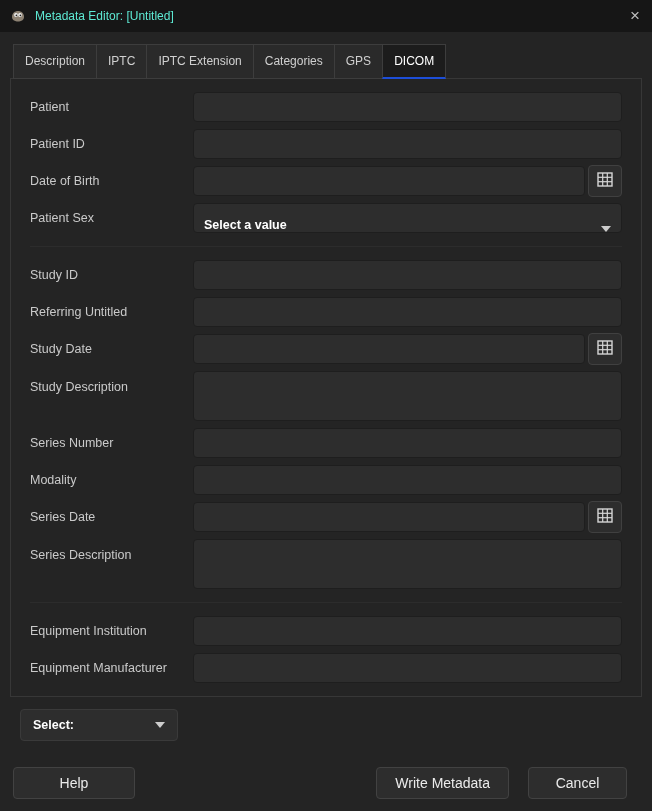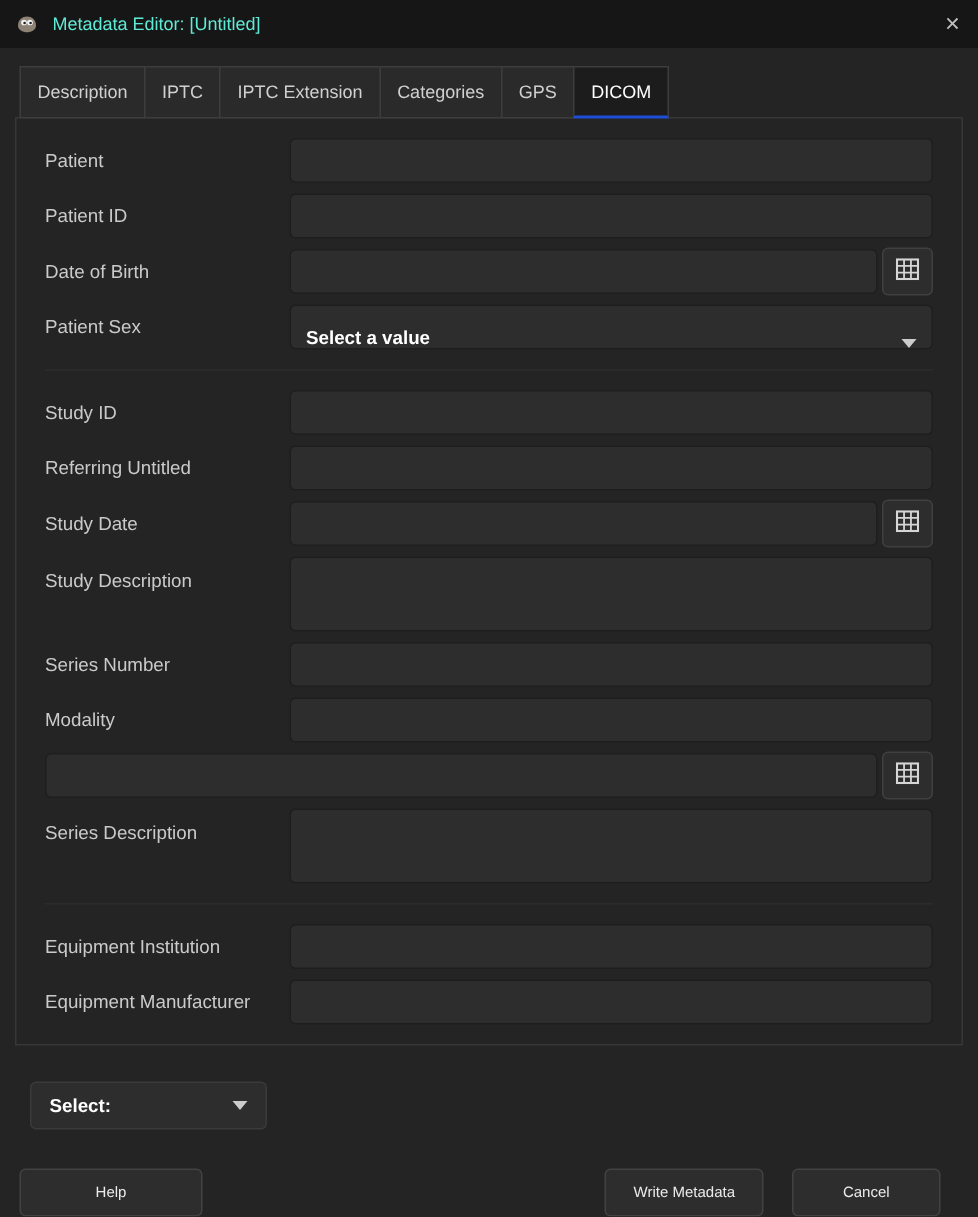--- a/index.html
+++ b/index.html
@@ -66,31 +66,31 @@
   }
   .combo .combo-text { font-size: 12.5px; font-weight: bold; color: #ffffff; }
   .chev {
     width: 0; height: 0; border-left: 5px solid transparent;
     border-right: 5px solid transparent; border-top: 6px solid #cccccc;
   }
   .separator { height: 1px; background: #2c2c2c; margin: 13px 0; }
 
   
   .bottom-select {
-    width: 158px; height: 32px; margin: 24px 0 0 20px; background: #2d2d2d;
+    width: 158px; height: 32px; margin: 12px 0 0 20px; background: #2d2d2d;
     border: 1px solid #3a3a3a; border-radius: 4px; display: flex; align-items: center;
     justify-content: space-between; padding: 0 12px; cursor: default;
   }
   .bottom-select .combo-text { font-size: 12.5px; font-weight: bold; color: #ffffff; }
 
   
   .footer { display: flex; align-items: center; padding: 26px 25px 0 13px; }
   .btn {
     height: 32px; background: #2d2d2d; border: 1px solid #424242; border-radius: 4px;
-    color: #ebebeb; font-size: 10px; font-family: "Liberation Sans", sans-serif;
+    color: #ebebeb; font-size: 14px; font-family: "Liberation Sans", sans-serif;
     cursor: default; padding: 0 18px;
   }
   .btn-help { width: 122px; }
   .btn-cancel { width: 99px; margin-left: 19px; }
   .spacer { flex: 1; }
 </style>
 </head>
 <body>
 
 <div class="window">
@@ -191,20 +191,21 @@
       <label class="flabel">Series Number</label>
       <input class="entry" value="" style="">
     </div>
 
     <div class="row">
       <label class="flabel">Modality</label>
       <input class="entry" value="" style="">
     </div>
 
     <div class="row">
+      <label class="flabel">Series Date</label>
       <input class="entry" value="" style="">
       <button class="calbtn">
         <span>
           <svg width="16" height="15" viewBox="0 0 16 15">
             <rect x="1" y="1" width="14" height="13" fill="none" stroke="#d6d6d6" stroke-width="1.4"></rect>
             <line x1="1" y1="5.3" x2="15" y2="5.3" stroke="#d6d6d6" stroke-width="1.2"></line>
             <line x1="1" y1="9.7" x2="15" y2="9.7" stroke="#d6d6d6" stroke-width="1.2"></line>
             <line x1="5.7" y1="1" x2="5.7" y2="14" stroke="#d6d6d6" stroke-width="1.2"></line>
             <line x1="10.3" y1="1" x2="10.3" y2="14" stroke="#d6d6d6" stroke-width="1.2"></line>
           </svg>

